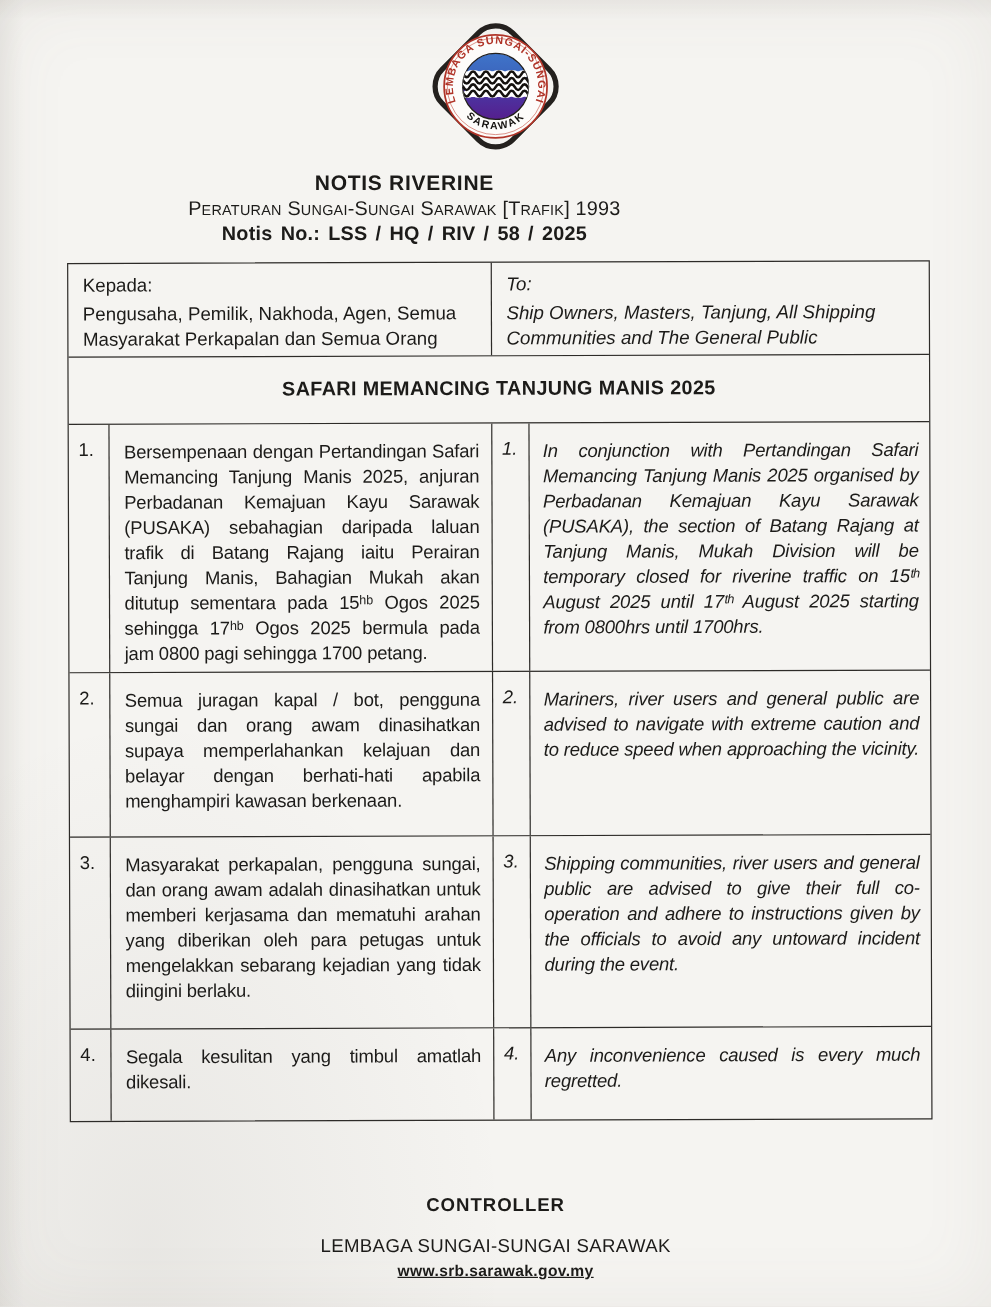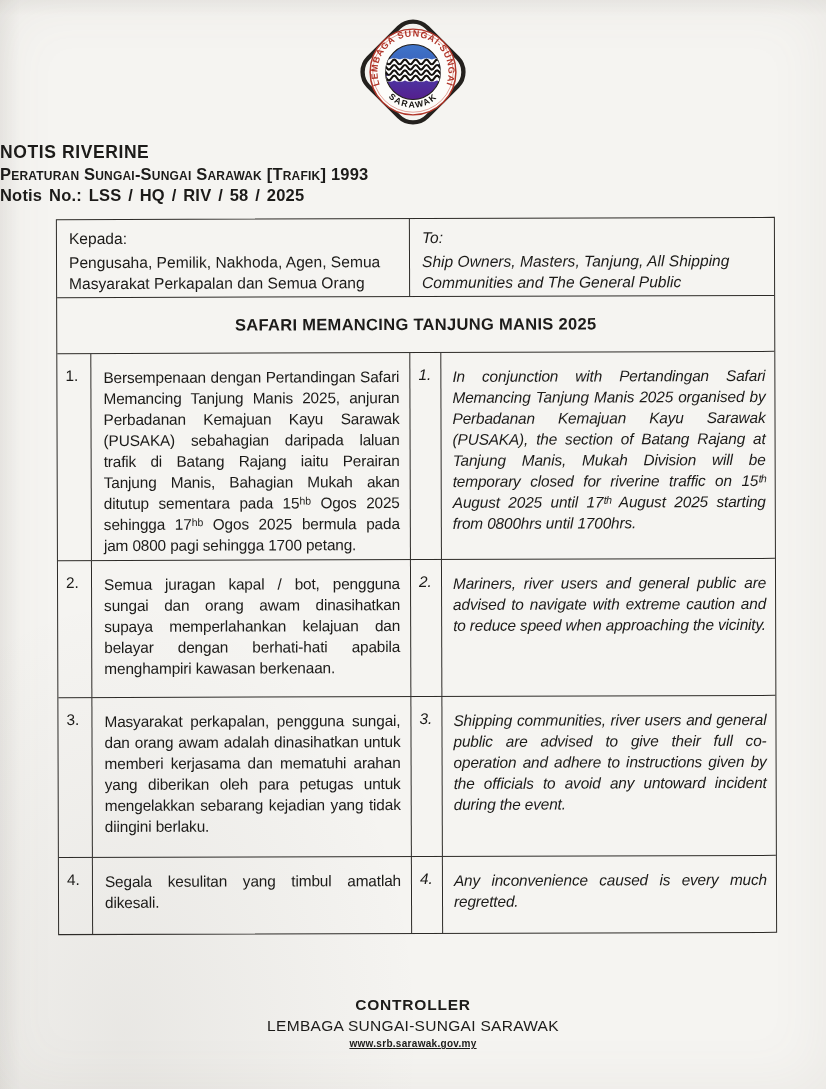--- a/index.html
+++ b/index.html
@@ -13,23 +13,23 @@
     position:relative; width:826px; height:1089px; overflow:hidden;
     background:
       linear-gradient(90deg, rgba(70,64,55,0.06), rgba(70,64,55,0) 20px),
       linear-gradient(180deg, rgba(70,64,55,0.05), rgba(70,64,55,0) 16px),
       radial-gradient(ellipse at 15% 95%, rgba(70,64,55,0.07), rgba(70,64,55,0) 30%),
       #f5f4f1;
     box-shadow: inset 0 0 60px rgba(110,102,90,0.08);
   }
   
   .logo-wrap{ position:absolute; top:8px; left:0; width:826px; text-align:center; }
-  .doc-header{ position:absolute; top:142px; left:0; width:674px; text-align:left; }
+  .doc-header{ position:absolute; top:142px; left:0; width:674px; text-align:center; }
   .doc-title{ font-size:17.5px; font-weight:bold; letter-spacing:0.6px; }
-  .doc-subtitle{ font-size:16.5px; font-weight:bold; font-variant:small-caps; letter-spacing:0.2px; margin-top:2px; }
+  .doc-subtitle{ font-size:16.5px; font-weight:normal; font-variant:small-caps; letter-spacing:0.2px; margin-top:2px; }
   .doc-noticeno{ font-size:16.5px; font-weight:bold; margin-top:2px; letter-spacing:0.2px; word-spacing:2px; }
 
   
   .notice-table{
     position:absolute; left:57px; top:218px; width:719px;
     border:1.6px solid #2d2b28;
     transform:rotate(-0.18deg);
     background:transparent;
   }
   .row{ display:grid; border-top:1.6px solid #2d2b28; }
@@ -51,22 +51,22 @@
   .text-cell{
     padding:13px 10px 0 12px;
     font-size:15.4px; line-height:21px;
     text-align:justify; letter-spacing:-0.15px;
   }
   .text-cell.en{ padding-left:11px; padding-right:9px; }
 
   
   .doc-footer{ position:absolute; top:996px; left:0; width:826px; text-align:center; }
   .footer-signatory{ font-size:15.5px; font-weight:bold; letter-spacing:0.8px; }
-  .footer-org{ font-size:15.5px; margin-top:3px; letter-spacing:0.3px; }
-  .footer-url{ font-size:10px; font-weight:bold; margin-top:3px; text-decoration:underline; letter-spacing:0.3px; }
+  .footer-org{ font-size:15.5px; margin-top:16px; letter-spacing:0.3px; }
+  .footer-url{ font-size:13px; font-weight:bold; margin-top:3px; text-decoration:underline; letter-spacing:0.3px; }
 </style>
 </head>
 <body>
 
 <div class="page">
 
   <div class="logo-wrap">
     <svg width="134" height="128" viewBox="0 0 200 190">
       <defs>
         <linearGradient id="sea" x1="0" y1="0" x2="0" y2="1">

